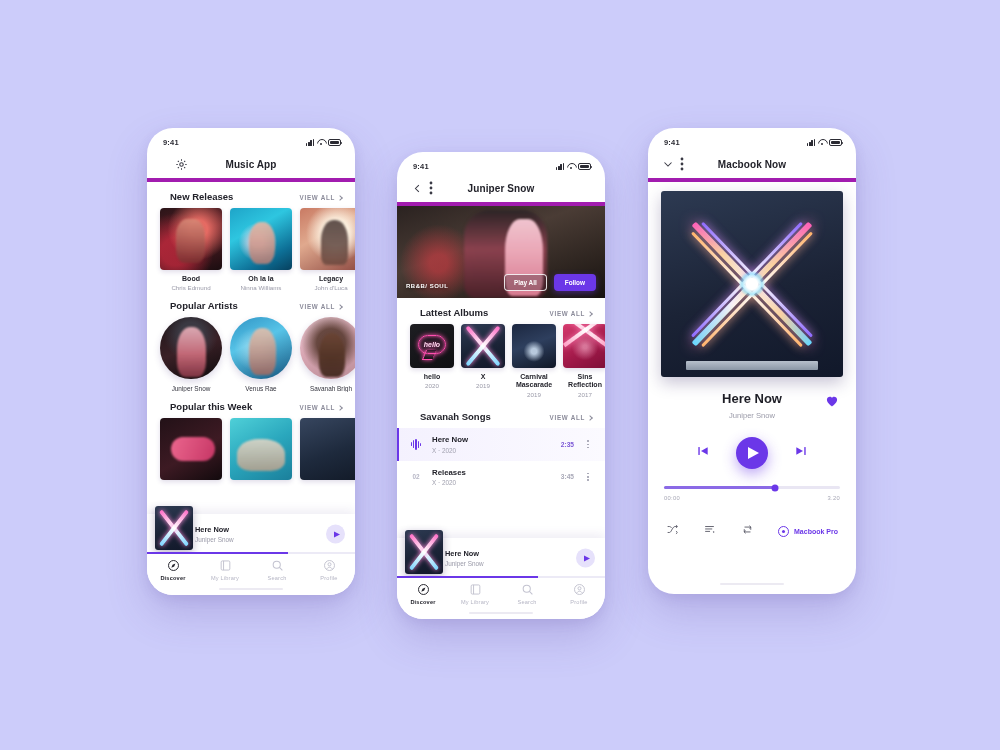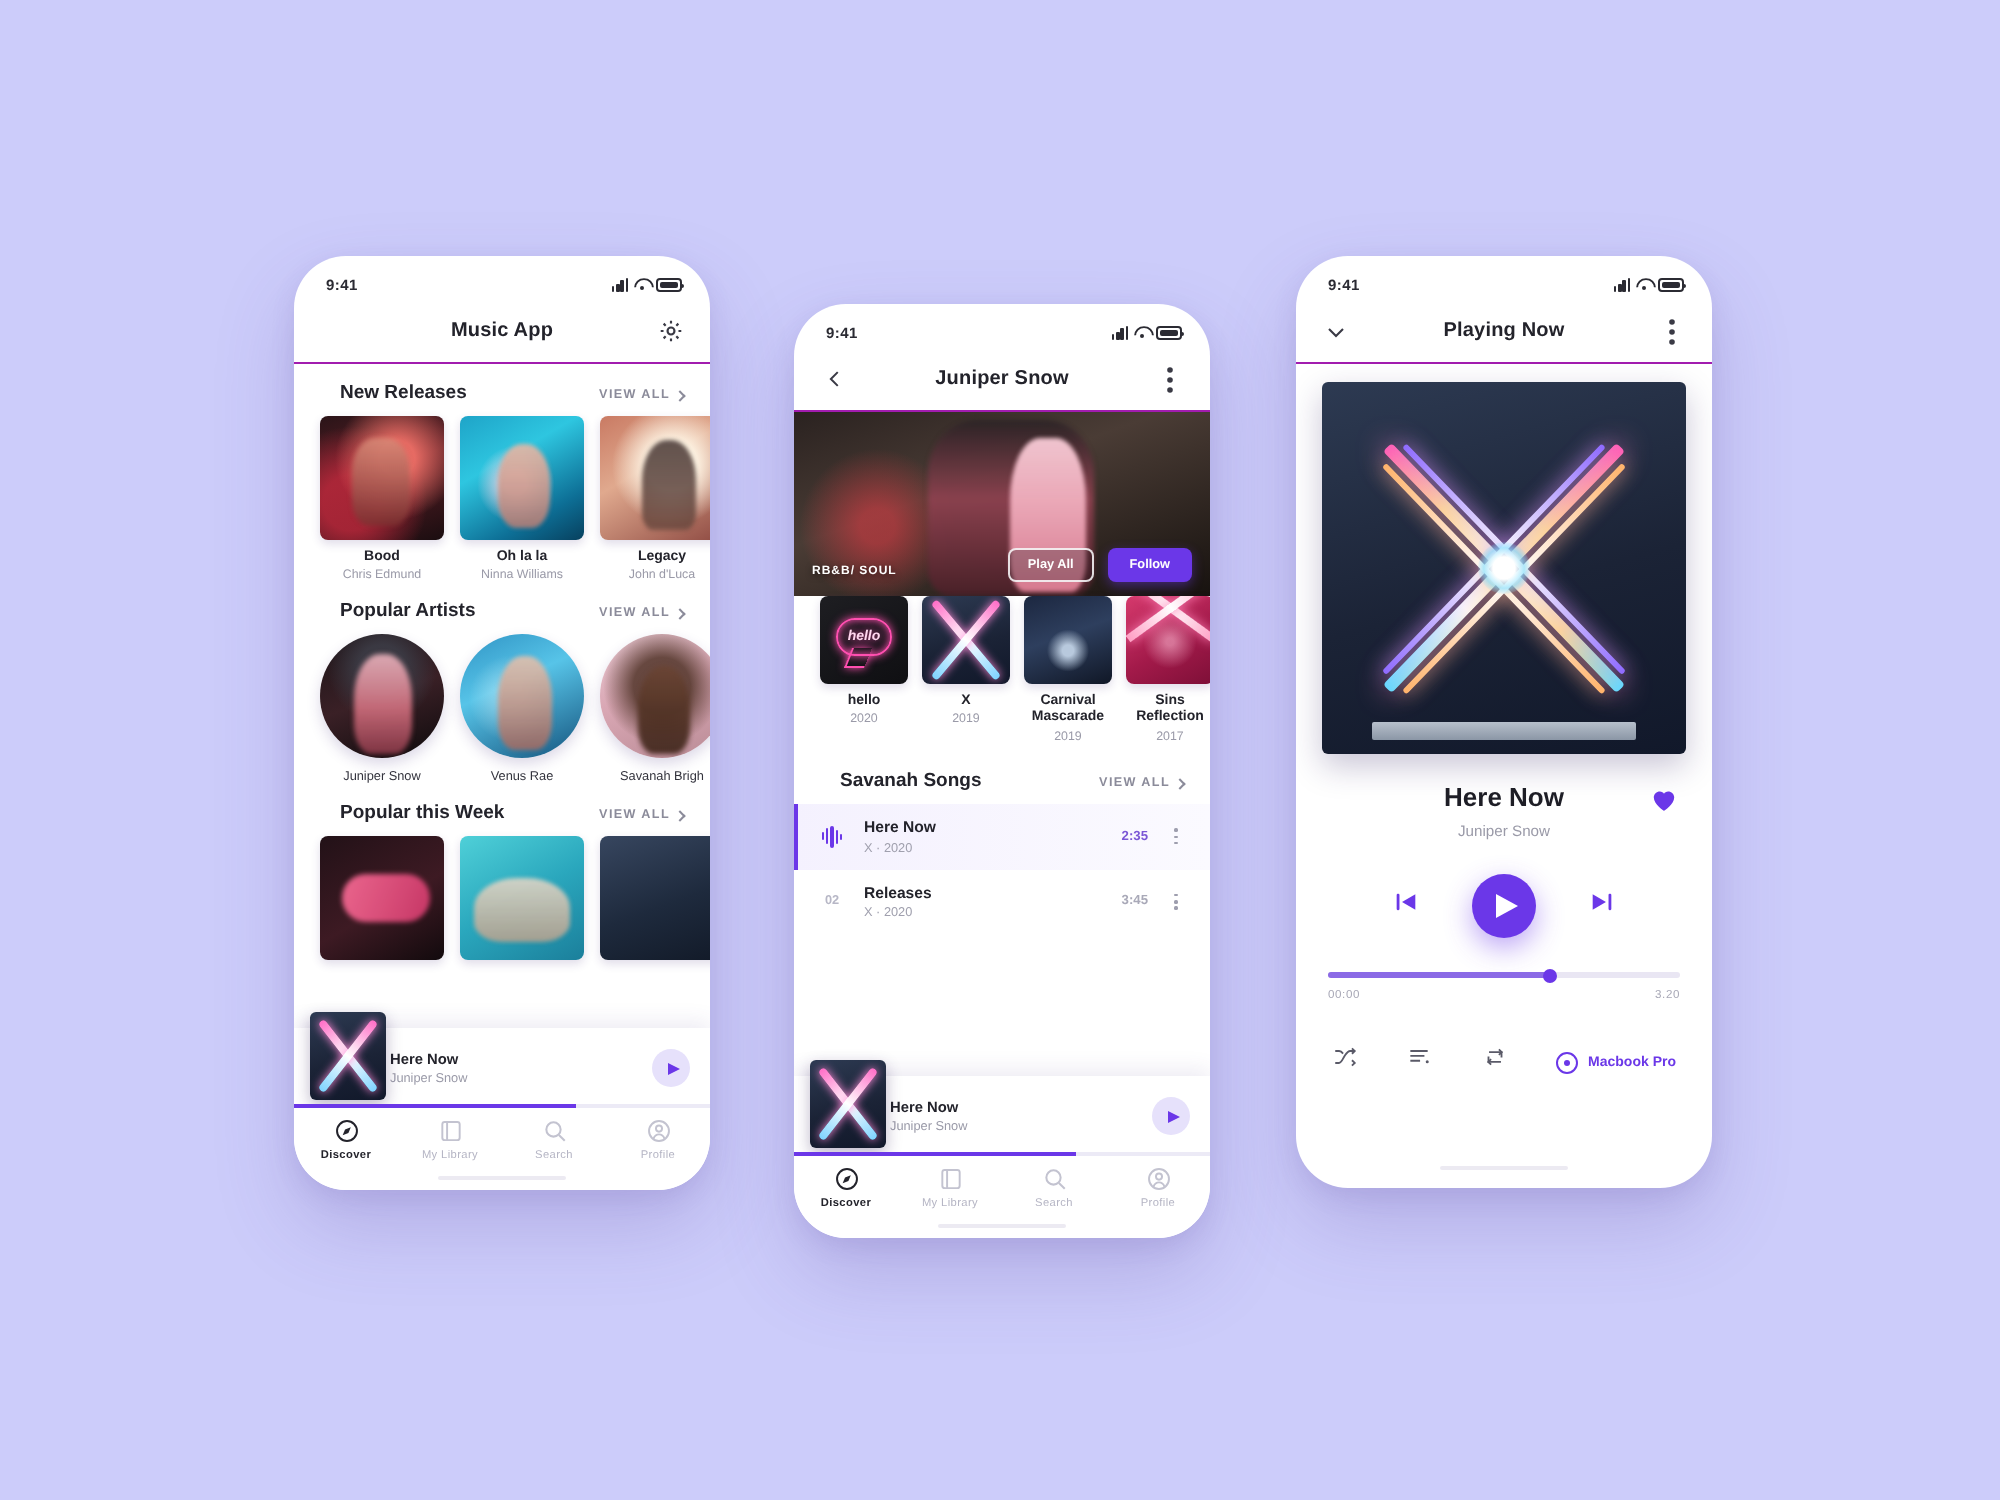--- a/index.html
+++ b/index.html
@@ -51,22 +51,22 @@
   .wifi::after{
     content:""; position:absolute; left:3px; top:4.4px; width:2px;height:2px;
     background:#2b2b33; border-radius:50%;
   }
   .batt { width:13px;height:6.5px;border:1px solid #2b2b33;border-radius:2px;position:relative;}
   .batt::before{content:"";position:absolute;inset:1px;background:#2b2b33;border-radius:1px;}
   .batt::after{content:"";position:absolute;right:-2.4px;top:1.8px;width:1.4px;height:2.6px;background:#2b2b33;border-radius:0 1px 1px 0;}
 
   
   .navbar {
-    height:32px; display:flex; align-items:center; justify-content:space-between;
-    padding:0 13px; border-bottom:1px solid #a21caf;
+    height:32px; display:flex; align-items:center; justify-content:flex-start;
+    padding:0 13px; border-bottom:4px solid #a21caf;
   }
   .nav-title { font-size:10px; font-weight:700; color:#23232b; letter-spacing:.1px;
     position:absolute; left:0; right:0; text-align:center; pointer-events:none;}
   .navbar { position:relative; }
   .ic { width:14px; height:14px; display:flex; align-items:center; justify-content:center; color:#3a3a45;}
   .ic svg { display:block; }
   .sec-head {
     display:flex; align-items:baseline; justify-content:space-between;
     padding:9px 13px 6px 23px;
   }
@@ -447,20 +447,27 @@
     <div class="hero">
       <div class="subj"></div>
       <div class="hair"></div>
       <div class="tagline">RB&amp;B/ SOUL</div>
       <div class="btns">
         <span class="btn-ghost">Play All</span>
         <span class="btn-solid">Follow</span>
       </div>
     </div>
 
+    <div class="sec-head">
+      <span class="sec-title">Lattest Albums</span>
+      <span class="view-all">
+        <span>VIEW ALL</span>
+        <i class="chev"></i>
+      </span>
+    </div>
 
     <div class="hrow" style="gap:7px">
       <div class="tile" style="flex:0 0 44px;width:44px">
         <div class="art art-hello" style="width:44px;height:44px">
           <div class="bubble">
               <span>hello</span>
             </div>
         </div>
         <div class="t1">hello</div>
         <div class="t2">2020</div>
@@ -604,21 +611,21 @@
         <span class="batt"></span>
       </span>
     </div>
 
     <div class="navbar">
       <span class="ic">
         <svg width="12" height="12" viewBox="0 0 24 24" fill="none" stroke="#3a3a45" stroke-width="2.1">
             <path d="M5 9l7 7 7-7"></path>
           </svg>
       </span>
-      <div class="nav-title">Playing Now</div>
+      <div class="nav-title">Macbook Now</div>
       <span class="ic">
         <svg width="4" height="14" viewBox="0 0 4 14" fill="#3a3a45">
           <circle cx="2" cy="2" r="1.4"></circle>
             <circle cx="2" cy="7" r="1.4"></circle>
             <circle cx="2" cy="12" r="1.4"></circle>
         </svg>
       </span>
     </div>
 
     <div class="np-art art-x">

